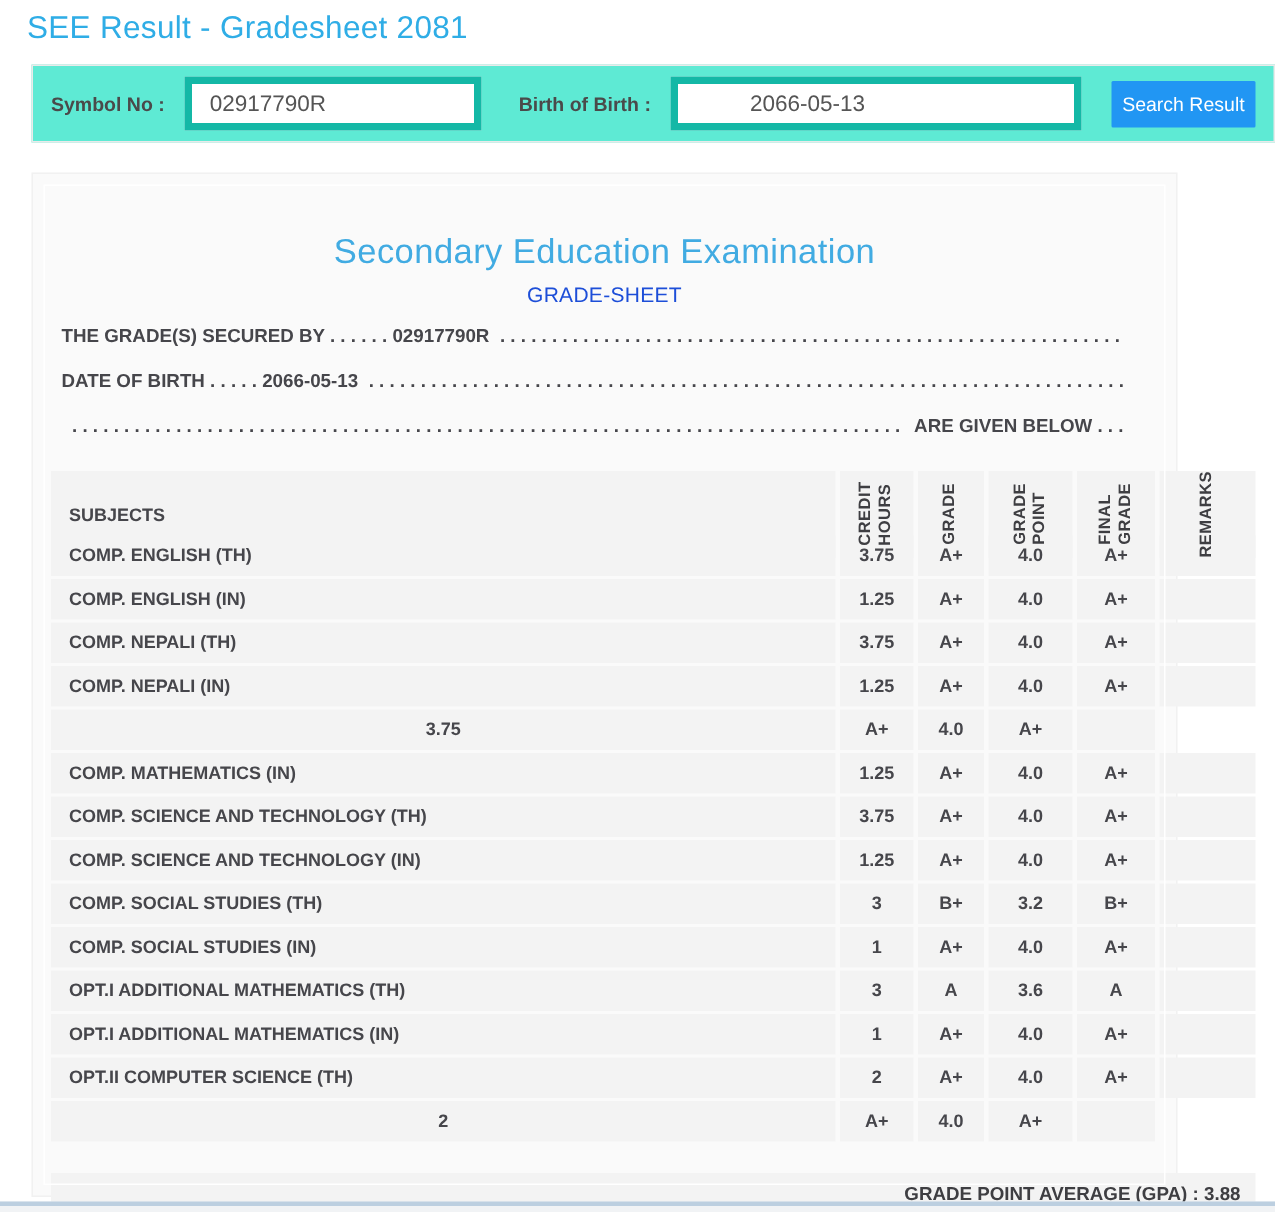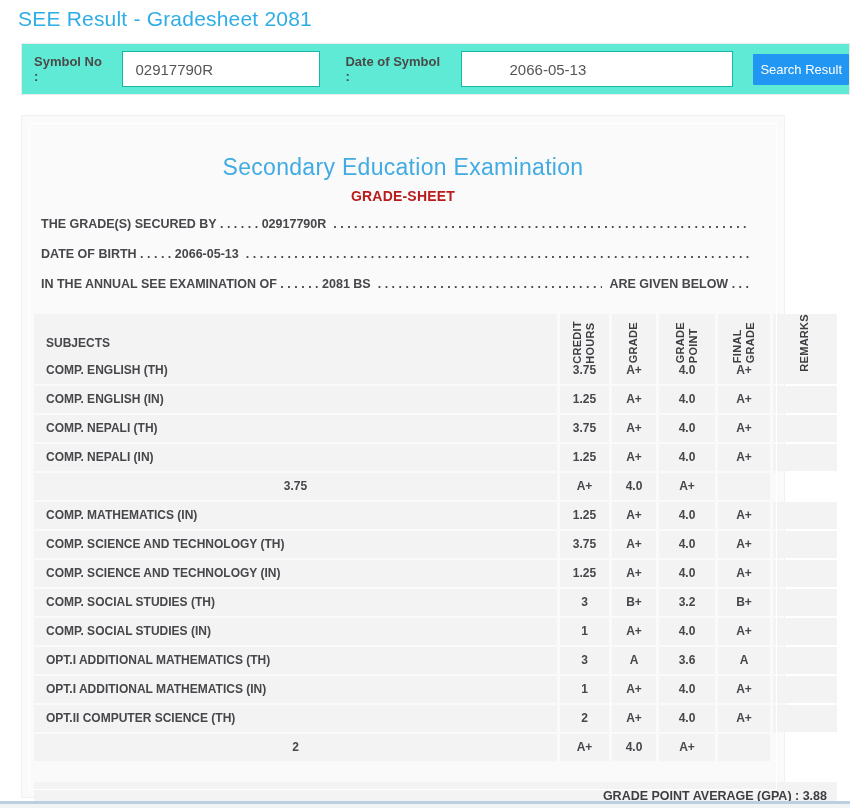--- a/index.html
+++ b/index.html
@@ -10,38 +10,38 @@
   
   .page-title { position:absolute; left:18px; top:7px; font-size:21px; font-weight:400;
                 color:#2fade6; letter-spacing:0.2px; }
 
   
   .search-bar { position:absolute; left:21px; right:0; top:43px; height:52px;
                 background:#5eead4; border:1px solid #eaeaea; display:flex; align-items:center; }
   .search-label { font-size:13px; font-weight:bold; color:#4a4a4a; }
   .lbl-symbol { margin-left:12px; }
   .lbl-dob { margin-left:25px; }
-  .search-input { height:36px; border:1px solid #14b8a6; background:#fff; color:#555;
+  .search-input { height:36px; border:5px solid #14b8a6; background:#fff; color:#555;
                   font-size:15px; padding:0 12px; outline:none;
                   font-family:"Liberation Sans","DejaVu Sans",sans-serif; }
   .inp-symbol { width:198px; margin-left:13px; }
   .inp-dob { width:274px; margin-left:13px;padding-left:48px; }
   .search-btn { margin-left:20px; width:96px; height:31px; background:#2196f3; color:#fff;
                 border:none; font-size:13px; cursor:pointer; border-radius:1px;
                 font-family:"Liberation Sans","DejaVu Sans",sans-serif; }
 
   
   .panel { position:absolute; left:21px; top:115px; width:764px; height:683px;
            background:#fafafa; border:1px solid #f1f1f1; }
   .panel::before { content:""; position:absolute; inset:7px; border:1px solid #fff;
                    pointer-events:none; }
   .gs-heading { margin-top:38px; text-align:center; font-size:23px; color:#41abe2;
                 font-weight:400; letter-spacing:0.3px; }
-  .gs-subheading { margin-top:7px; text-align:center; font-size:14px; font-weight:bold;
-                   color:#b91c1c; letter-spacing:0.2px; }
+  .gs-subheading { margin-top:7px; text-align:center; font-size:14px; font-weight:normal;
+                   color:#1d4ed8; letter-spacing:0.2px; }
 
   
   .dotlines { margin:13px 0 0 19px; width:708px; }
   .dotline { display:flex; align-items:flex-start; height:30px; font-size:12.5px;
              font-weight:bold; color:#46464b; white-space:nowrap; }
   .dl-dots { flex:1; overflow:hidden; margin-left:7px; }
   .dl-suffix { margin-left:7px; }
 
   
   .gs-table { margin:7px 0 0 12px; width:803px; }
@@ -69,40 +69,39 @@
                 background:#f1f3f5; border-top:3px solid #bccfe0; }
 </style>
 </head>
 <body>
 
 <h1 class="page-title">SEE Result - Gradesheet 2081</h1>
 
 <div class="search-bar">
   <span class="search-label lbl-symbol">Symbol No :</span>
   <input class="search-input inp-symbol" type="text" value="02917790R" style="">
-  <span class="search-label lbl-dob">Date of Symbol :</span>
+  <span class="search-label lbl-dob">Birth of Birth :</span>
   <input class="search-input inp-dob" type="text" value="2066-05-13" style="">
   <button class="search-btn">Search Result</button>
 </div>
 
 <div class="panel">
   <div class="gs-heading">Secondary Education Examination</div>
   <div class="gs-subheading">GRADE-SHEET</div>
 
   <div class="dotlines">
     <div class="dotline">
       <span>THE GRADE(S) SECURED BY . . . . . . 02917790R</span>
       <span class="dl-dots">. . . . . . . . . . . . . . . . . . . . . . . . . . . . . . . . . . . . . . . . . . . . . . . . . . . . . . . . . . . . . . . . . . . . . . . . . . . . . . . .</span>
     </div>
     <div class="dotline">
       <span>DATE OF BIRTH . . . . . 2066-05-13</span>
       <span class="dl-dots">. . . . . . . . . . . . . . . . . . . . . . . . . . . . . . . . . . . . . . . . . . . . . . . . . . . . . . . . . . . . . . . . . . . . . . . . . . . . . . . .</span>
     </div>
     <div class="dotline">
-      <span>IN THE ANNUAL SEE EXAMINATION OF . . . . . . 2081 BS</span>
       <span class="dl-dots">. . . . . . . . . . . . . . . . . . . . . . . . . . . . . . . . . . . . . . . . . . . . . . . . . . . . . . . . . . . . . . . . . . . . . . . . . . . . . . . .</span>
       <span class="dl-suffix">ARE GIVEN BELOW . . .</span>
     </div>
   </div>
 
   <div class="gs-table">
     <div class="thead-row">
       <div class="cell hsubj">SUBJECTS</div>
     <div class="cell hcell">
           <span class="rot">CREDIT

